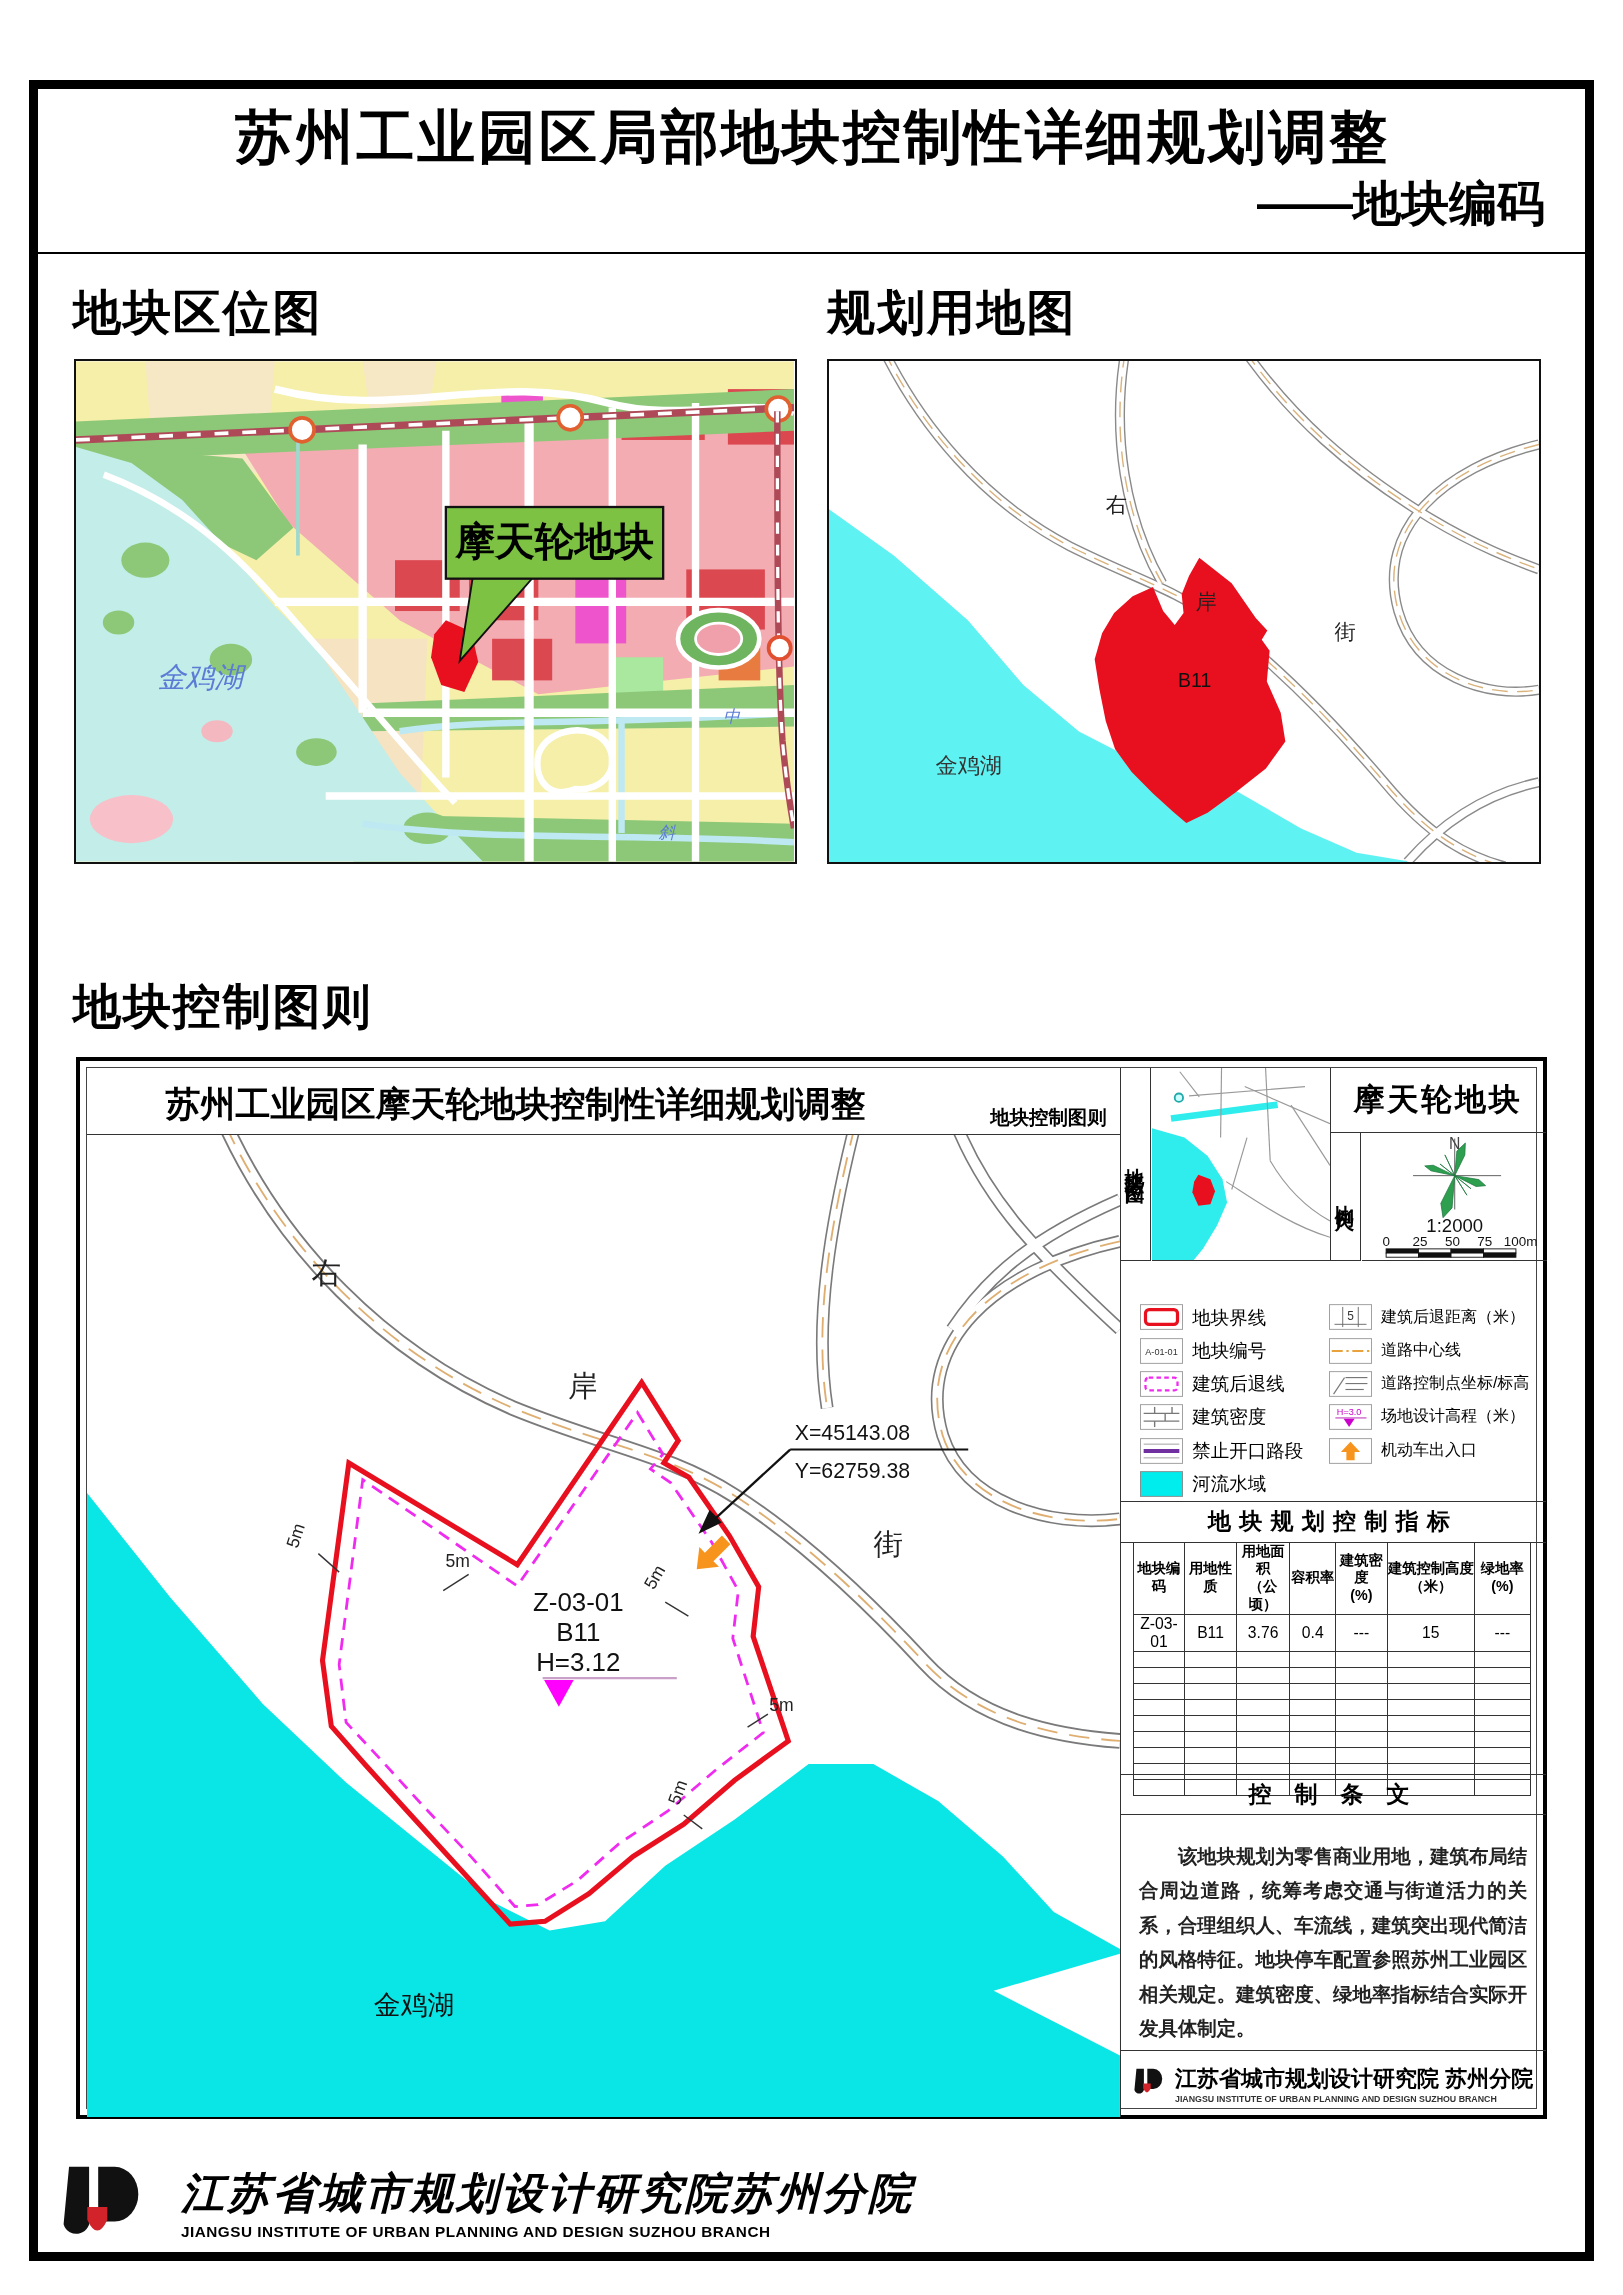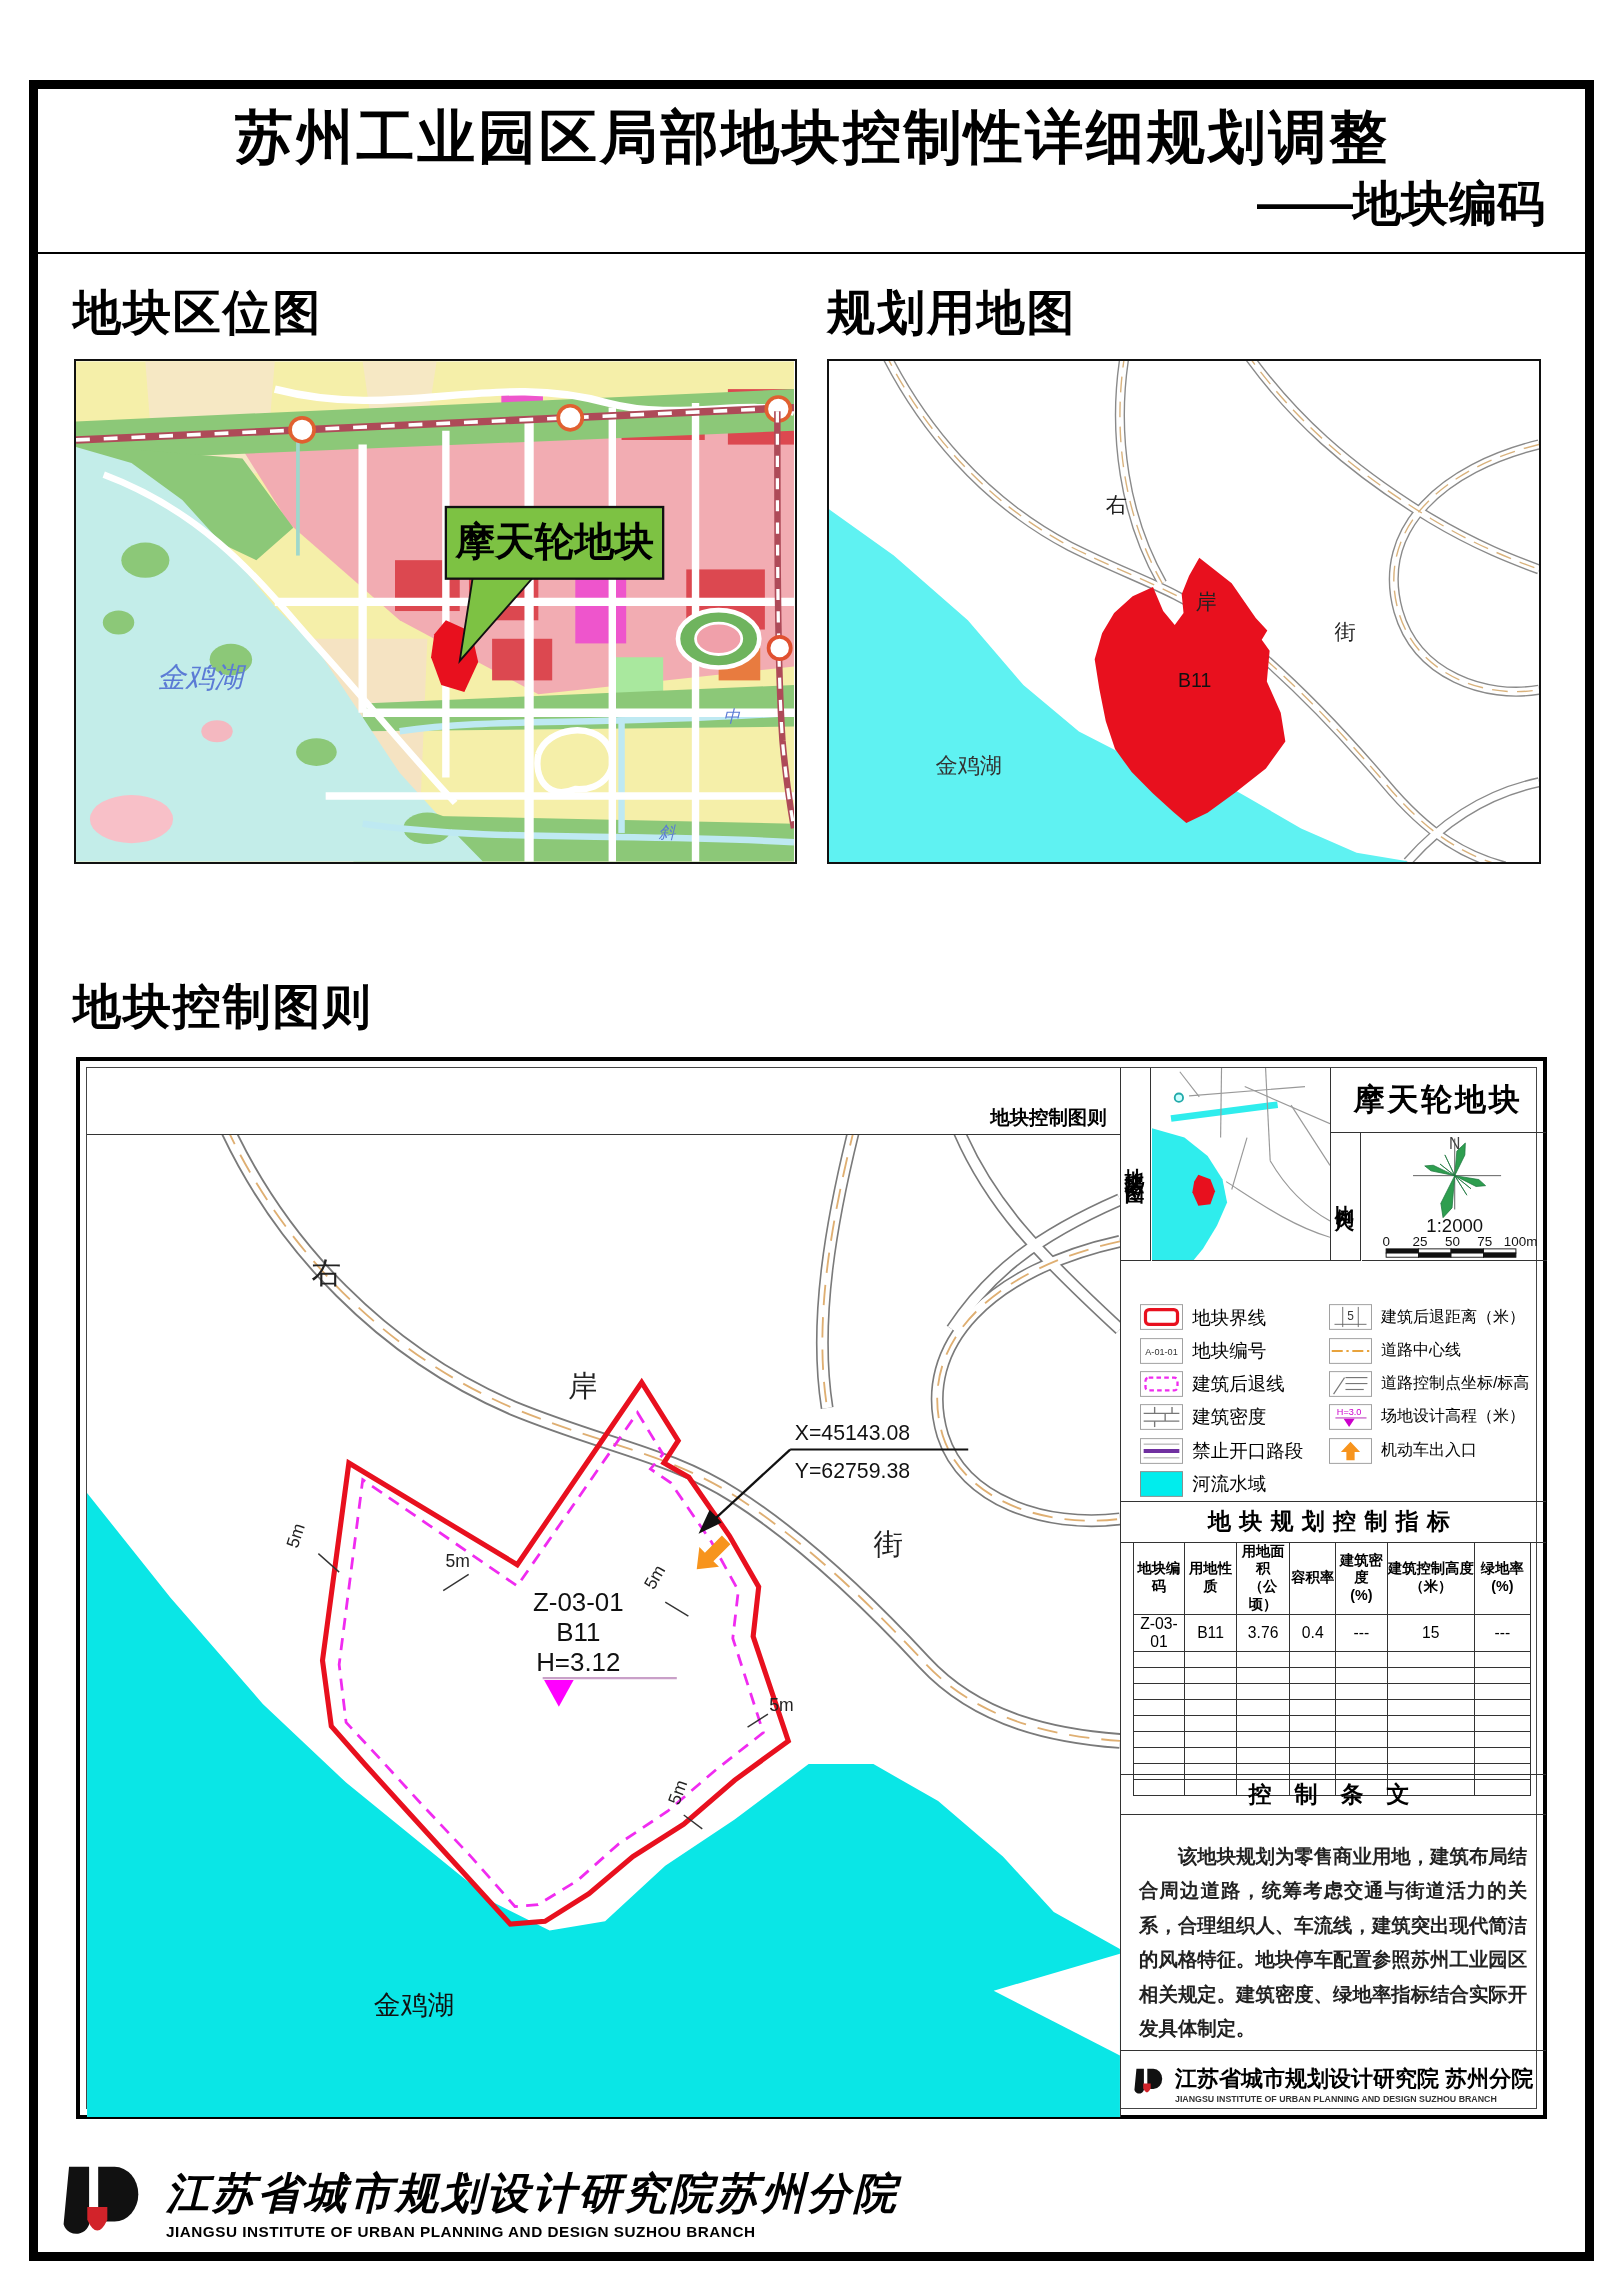--- a/index.html
+++ b/index.html
@@ -153,20 +153,21 @@
   <text x="792" y="535" font-size="46" fill="#222">岸</text>
   <text x="1092" y="600" font-size="46" fill="#222">街</text>
   <text x="230" y="890" font-size="48" fill="#333">金鸡湖</text>
 </svg>
 </div>
 
 <div class="abs frame-outer" style="left:76px;top:1057px;width:1471px;height:1062px;">
   <div class="frame-inner">
 
     <div class="abs" style="left:0;top:0;width:1034px;height:67px;border-bottom:1.4px solid #333;border-right:1.4px solid #333;box-sizing:border-box;">
+      <div class="abs" style="left:79px;top:13px;font-size:35px;font-weight:bold;white-space:nowrap;">苏州工业园区摩天轮地块控制性详细规划调整</div>
       <div class="abs" style="right:13px;bottom:2.8px;font-size:19.4px;font-weight:bold;">地块控制图则</div>
     </div>
 
     <div class="abs" style="left:0;top:67px;width:1034px;height:982px;border-right:1.4px solid #333;box-sizing:border-box;overflow:hidden;">
     <svg width="1033" height="982" viewBox="0 0 2233 2123" style="display:block;">
       <rect x="0" y="0" width="2233" height="2123" fill="#FFFFFF"></rect>
       <polygon fill="#0AE6E6" points="0,774 180,1000 380,1230 560,1400 720,1530 880,1660 1000,1720 1120,1700 1250,1580 1400,1480 1560,1360 1700,1360 1840,1440 1980,1560 2090,1680 2233,1760 2233,2123 0,2123"></polygon>
       <polygon fill="#FFFFFF" points="1960,1850 2233,1770 2233,1990"></polygon>
       <g fill="none">
         <g stroke="#7A7A7A" stroke-width="34">
@@ -546,21 +547,21 @@
       </svg>
       <div>
         <div style="font-size:22px;font-weight:bold;white-space:nowrap;">江苏省城市规划设计研究院 苏州分院</div>
         <div style="font-size:8.8px;font-weight:bold;color:#333;white-space:nowrap;">JIANGSU INSTITUTE OF URBAN PLANNING AND DESIGN SUZHOU BRANCH</div>
       </div>
     </div>
 
   </div>
 </div>
 
-<div class="abs" style="left:59px;top:2165px;display:flex;align-items:flex-start;gap:14px;">
+<div class="abs" style="left:59px;top:2165px;display:flex;align-items:flex-start;gap:29px;">
   <svg width="93" height="82" viewBox="0 0 100 90">
     <path d="M10,2 h22 v55 a14,14 0 0 1 -28,8 z" fill="#111"></path>
     <path d="M42,2 h18 a26,30 0 0 1 0,60 h-18 z" fill="#111"></path>
     <path d="M30,60 q11,24 22,0 v-14 h-22 z" fill="#D2232A"></path>
   </svg>
   <div>
     <div class="footer-cn">江苏省城市规划设计研究院苏州分院</div>
     <div class="footer-en">JIANGSU INSTITUTE OF URBAN PLANNING AND DESIGN SUZHOU BRANCH</div>
   </div>
 </div>

